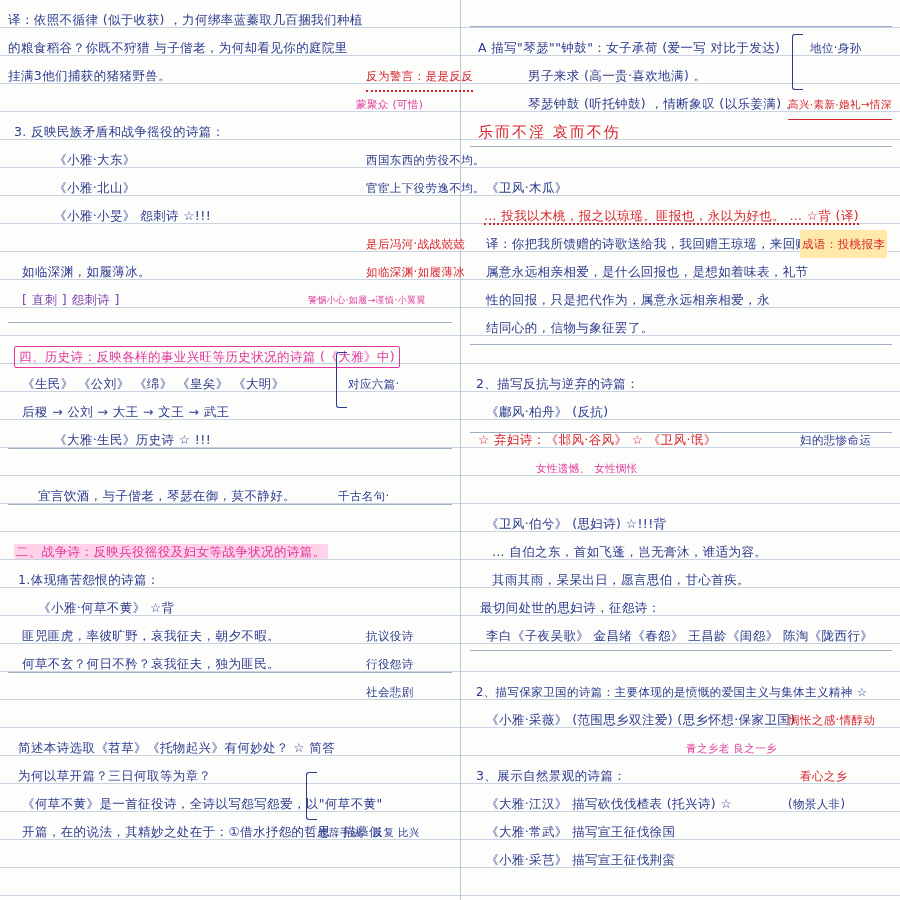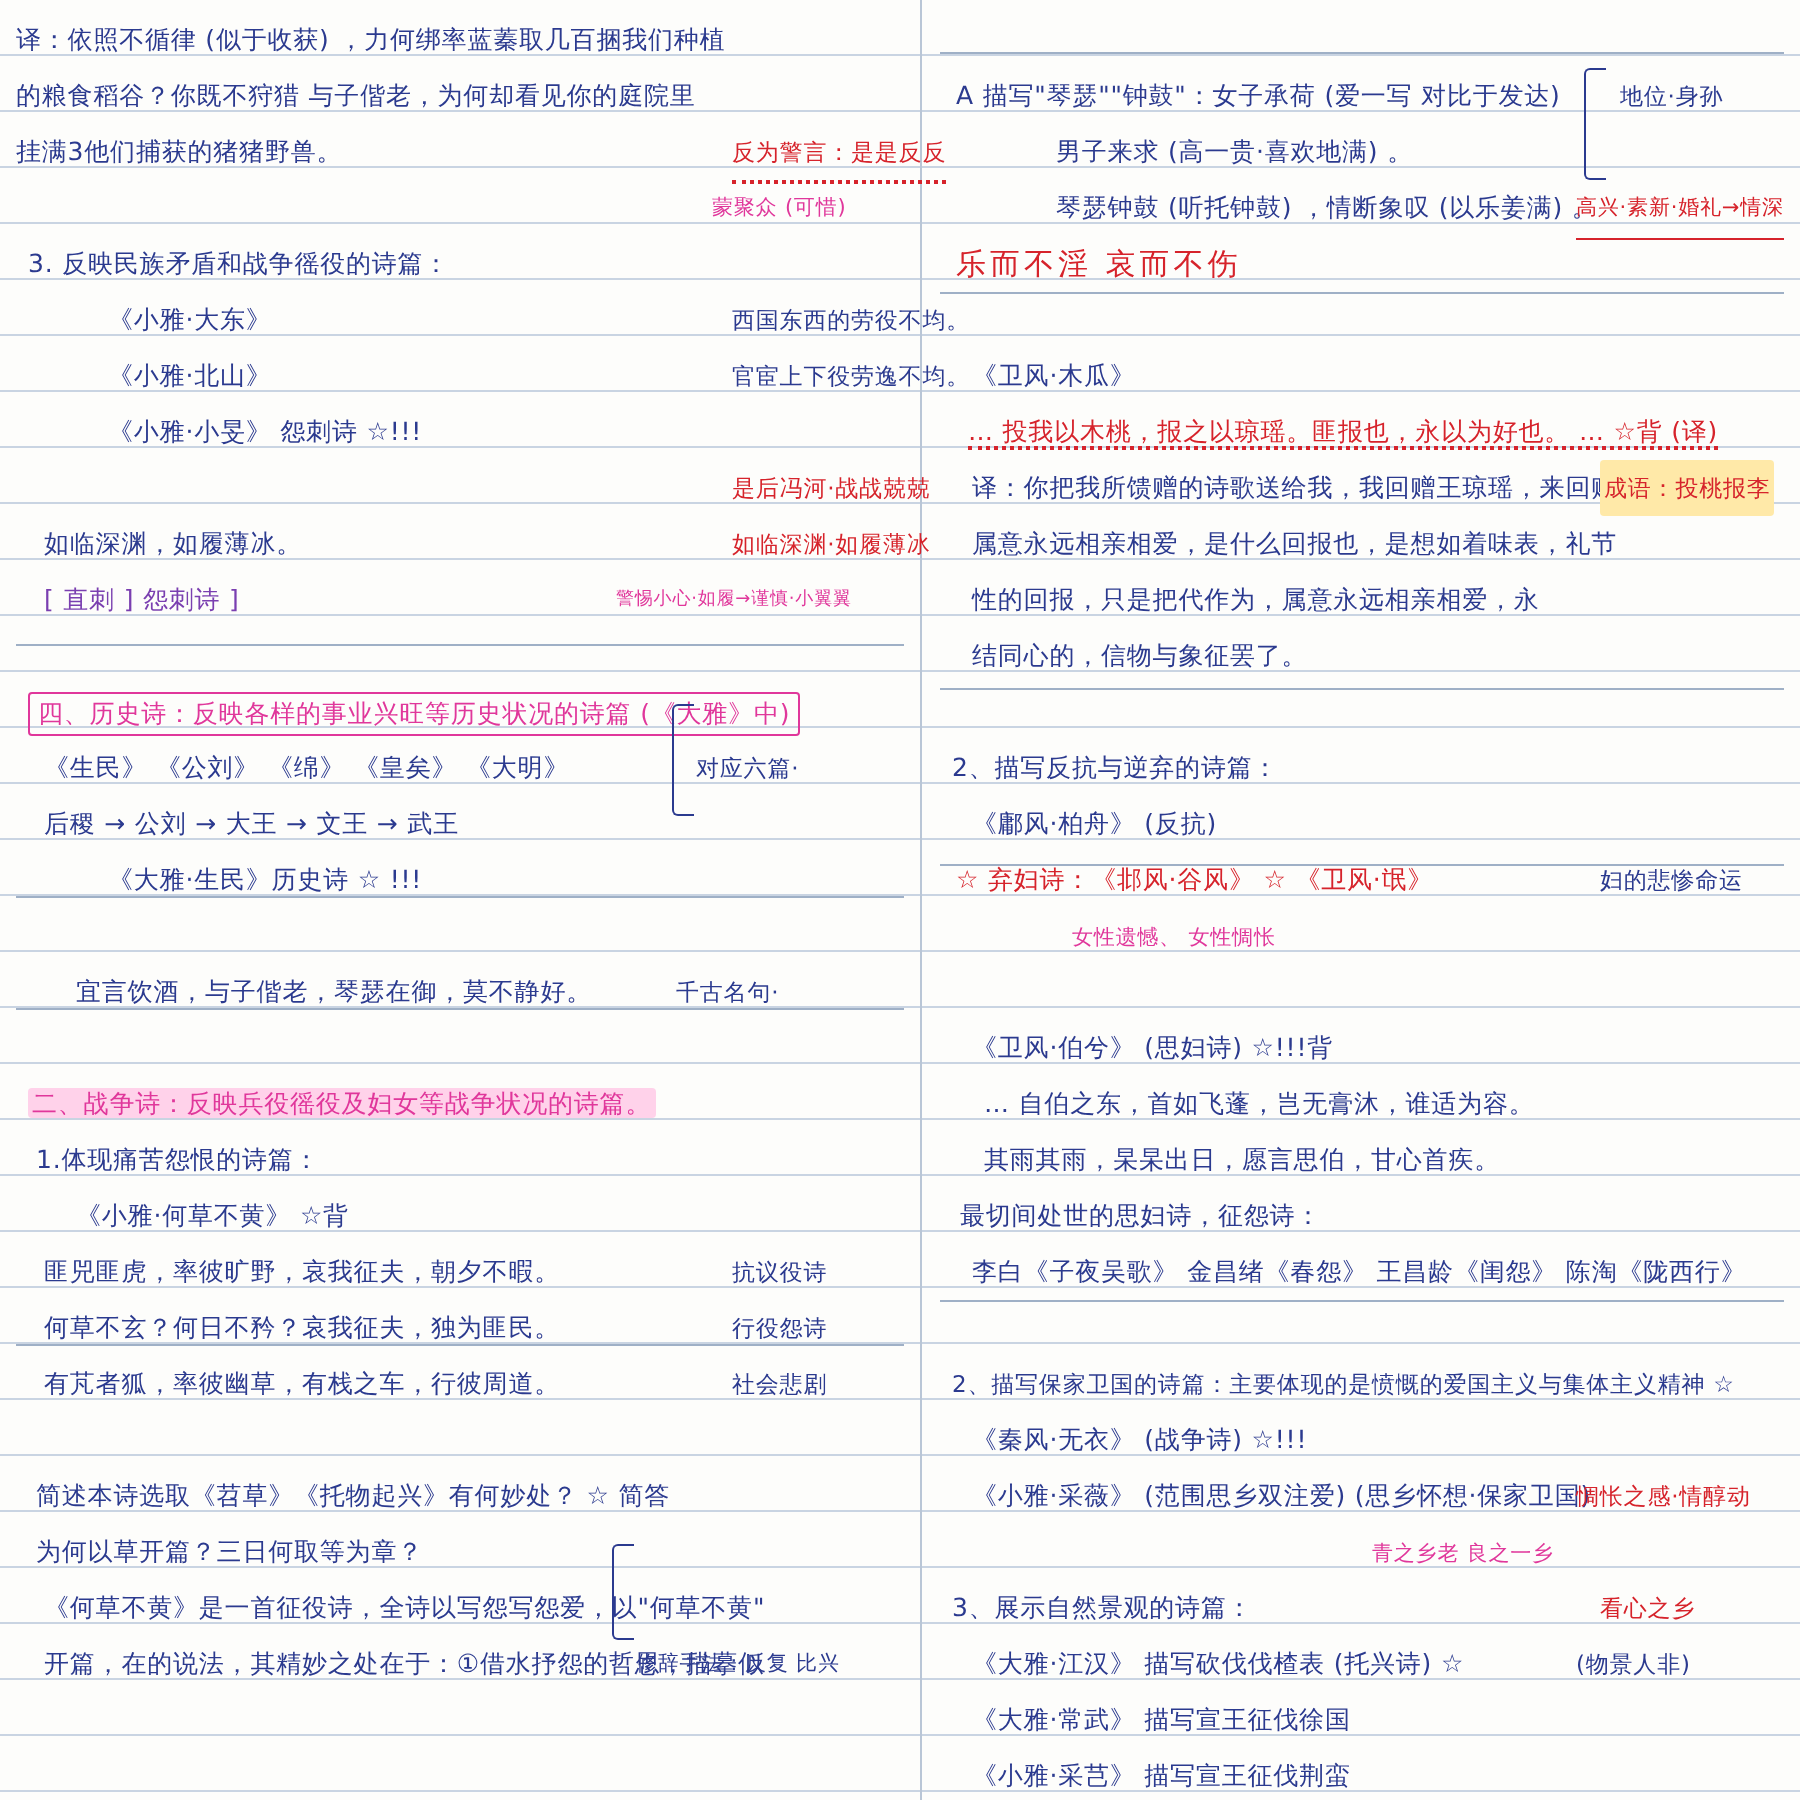--- a/index.html
+++ b/index.html
@@ -146,21 +146,20 @@
     <div class="line ink-blue ind2"><span>《小雅·何草不黄》 ☆背</span></div>
     <div class="line ink-blue ind1">
       <span>匪兕匪虎，率彼旷野，哀我征夫，朝夕不暇。</span>
       <span class="right-note rn-320 ink-blue">抗议役诗</span>
     </div>
     <div class="line ink-blue ind1">
       <span>何草不玄？何日不矜？哀我征夫，独为匪民。</span>
       <span class="right-note rn-320 ink-blue">行役怨诗</span>
     </div>
     <div class="line ink-blue ind1">
-      <span>有芃者狐，率彼幽草，有栈之车，行彼周道。</span>
       <span class="right-note rn-320 ink-blue">社会悲剧</span>
     </div>
     <div class="line"></div>
     <div class="line ink-blue" style="padding-left:10px"><span>简述本诗选取《苕草》《托物起兴》有何妙处？ ☆ 简答</span></div>
     <div class="line ink-blue" style="padding-left:10px">
       <span>为何以草开篇？三日何取等为章？</span>
     </div>
     <div class="line ink-blue ind1"><span>《何草不黄》是一首征役诗，全诗以写怨写怨爱，以"何草不黄"</span></div>
     <div class="line ink-blue ind1">
       <span>开篇，在的说法，其精妙之处在于：①借水抒怨的哲思，描摹似</span>
@@ -213,21 +212,20 @@
       <span class="ink-pink small">女性遗憾、    女性惆怅</span>
     </div>
     <div class="line"></div>
     <div class="line ink-blue" style="padding-left:16px"><span>《卫风·伯兮》 (思妇诗)   ☆!!!背</span></div>
     <div class="line ink-blue" style="padding-left:22px"><span>… 自伯之东，首如飞蓬，岂无膏沐，谁适为容。</span></div>
     <div class="line ink-blue" style="padding-left:22px"><span>其雨其雨，杲杲出日，愿言思伯，甘心首疾。</span></div>
     <div class="line ink-blue" style="padding-left:10px"><span>最切间处世的思妇诗，征怨诗：</span></div>
     <div class="line ink-blue" style="padding-left:16px"><span>李白《子夜吴歌》  金昌绪《春怨》 王昌龄《闺怨》 陈淘《陇西行》</span></div>
     <div class="line"></div>
     <div class="line ink-blue" style="padding-left:6px;font-size:11.5px;"><span>2、描写保家卫国的诗篇：主要体现的是愤慨的爱国主义与集体主义精神 ☆</span></div>
-    <div class="line ink-blue" style="padding-left:16px"><span>《秦风·无衣》 (战争诗) ☆!!!</span></div>
     <div class="line ink-blue" style="padding-left:16px">
       <span>《小雅·采薇》 (范围思乡双注爱) (思乡怀想·保家卫国)</span>
       <span class="right-note ink-red" style="left:318px">惆怅之感·情醇动</span>
     </div>
     <div class="line" style="padding-left:216px">
       <span class="ink-pink small">青之乡老 良之一乡</span>
     </div>
     <div class="line ink-blue" style="padding-left:6px">
       <span>3、展示自然景观的诗篇：</span>
       <span class="right-note ink-red" style="left:330px">看心之乡</span>

